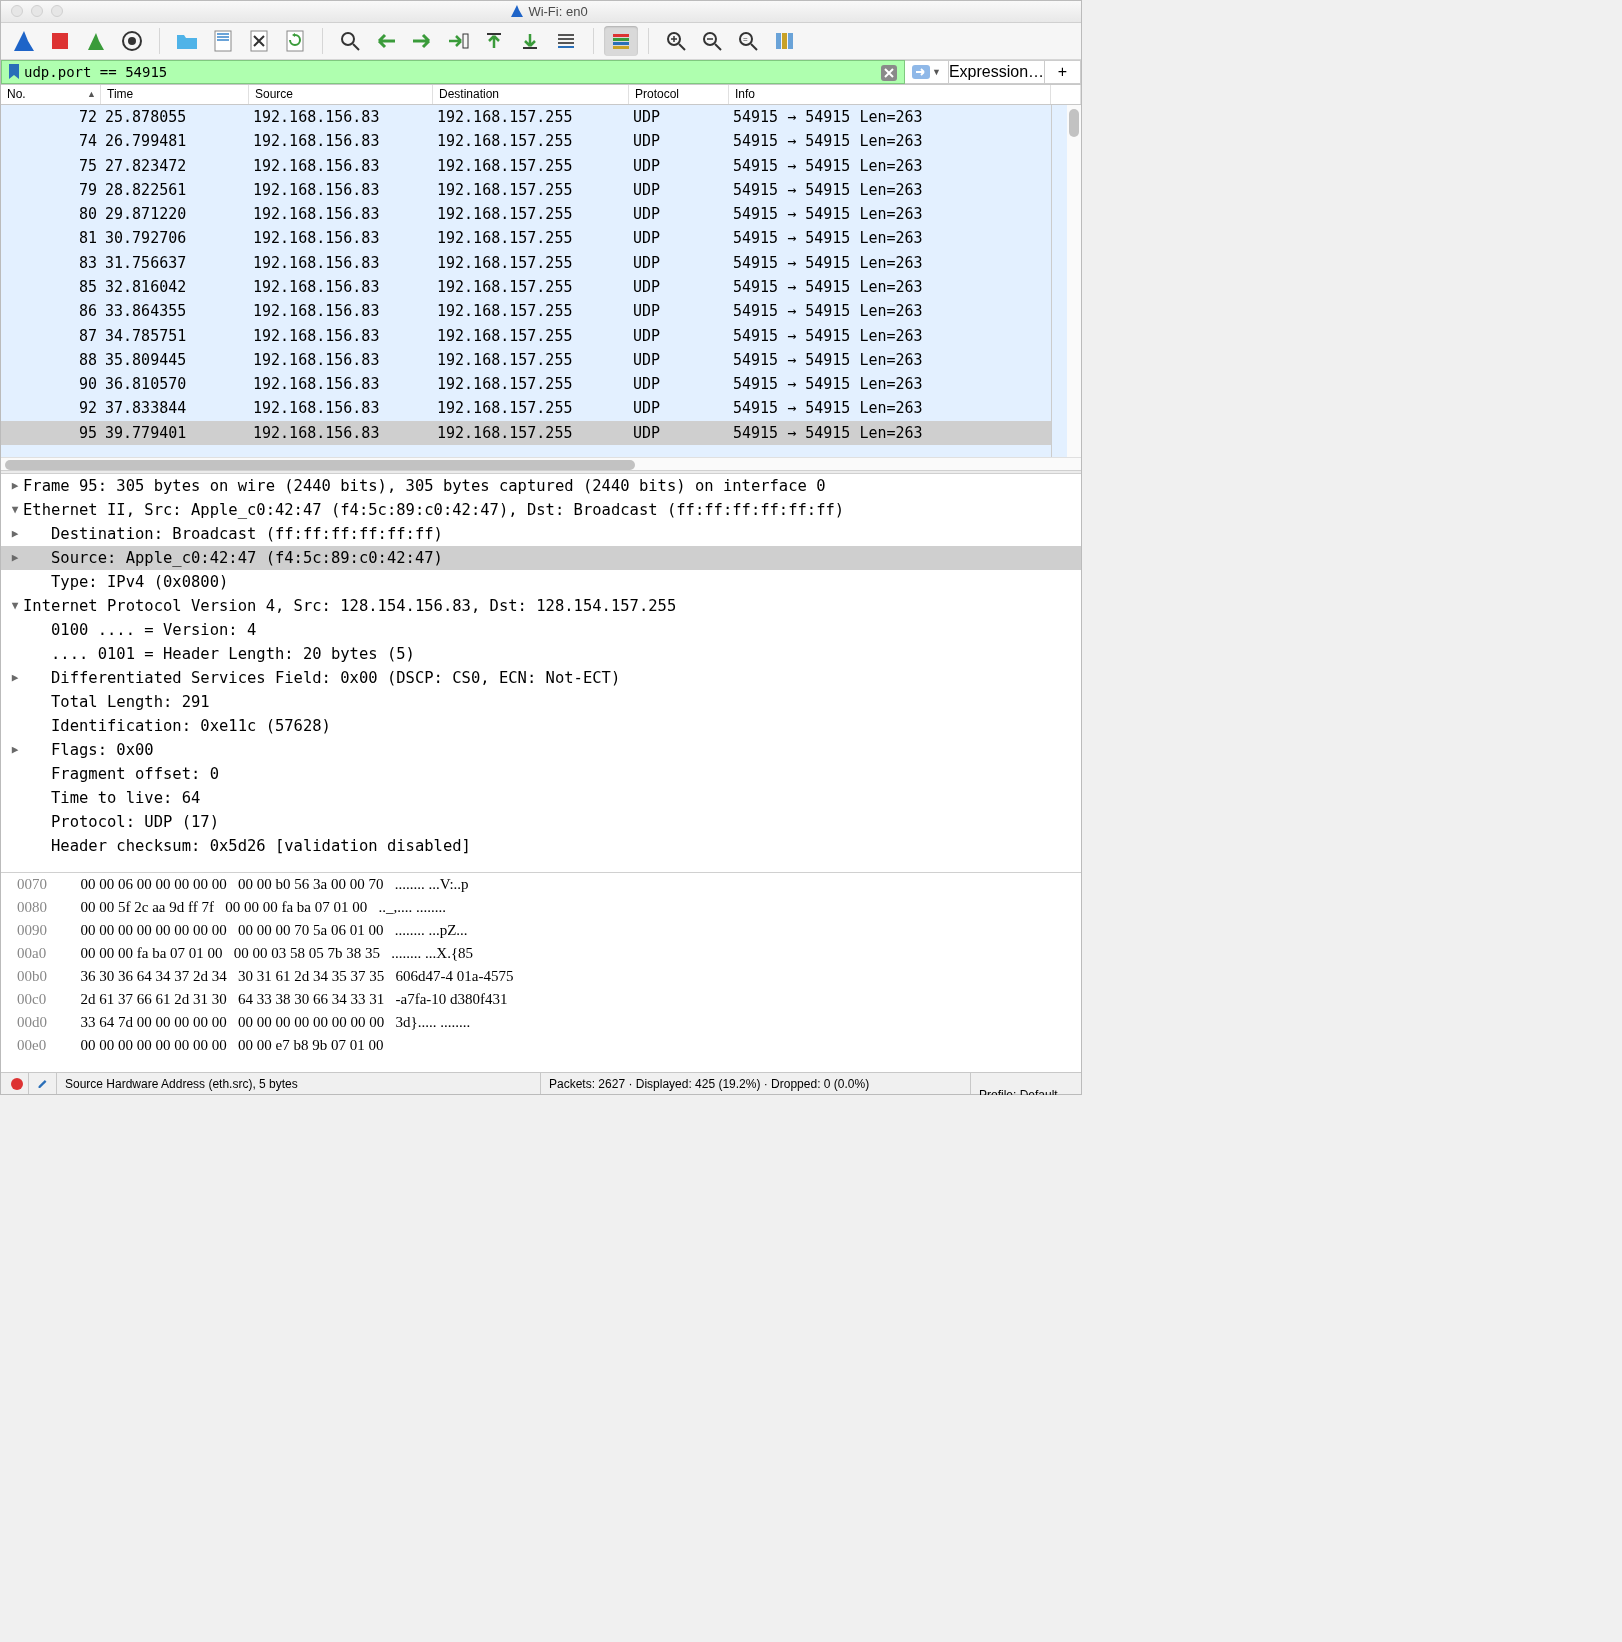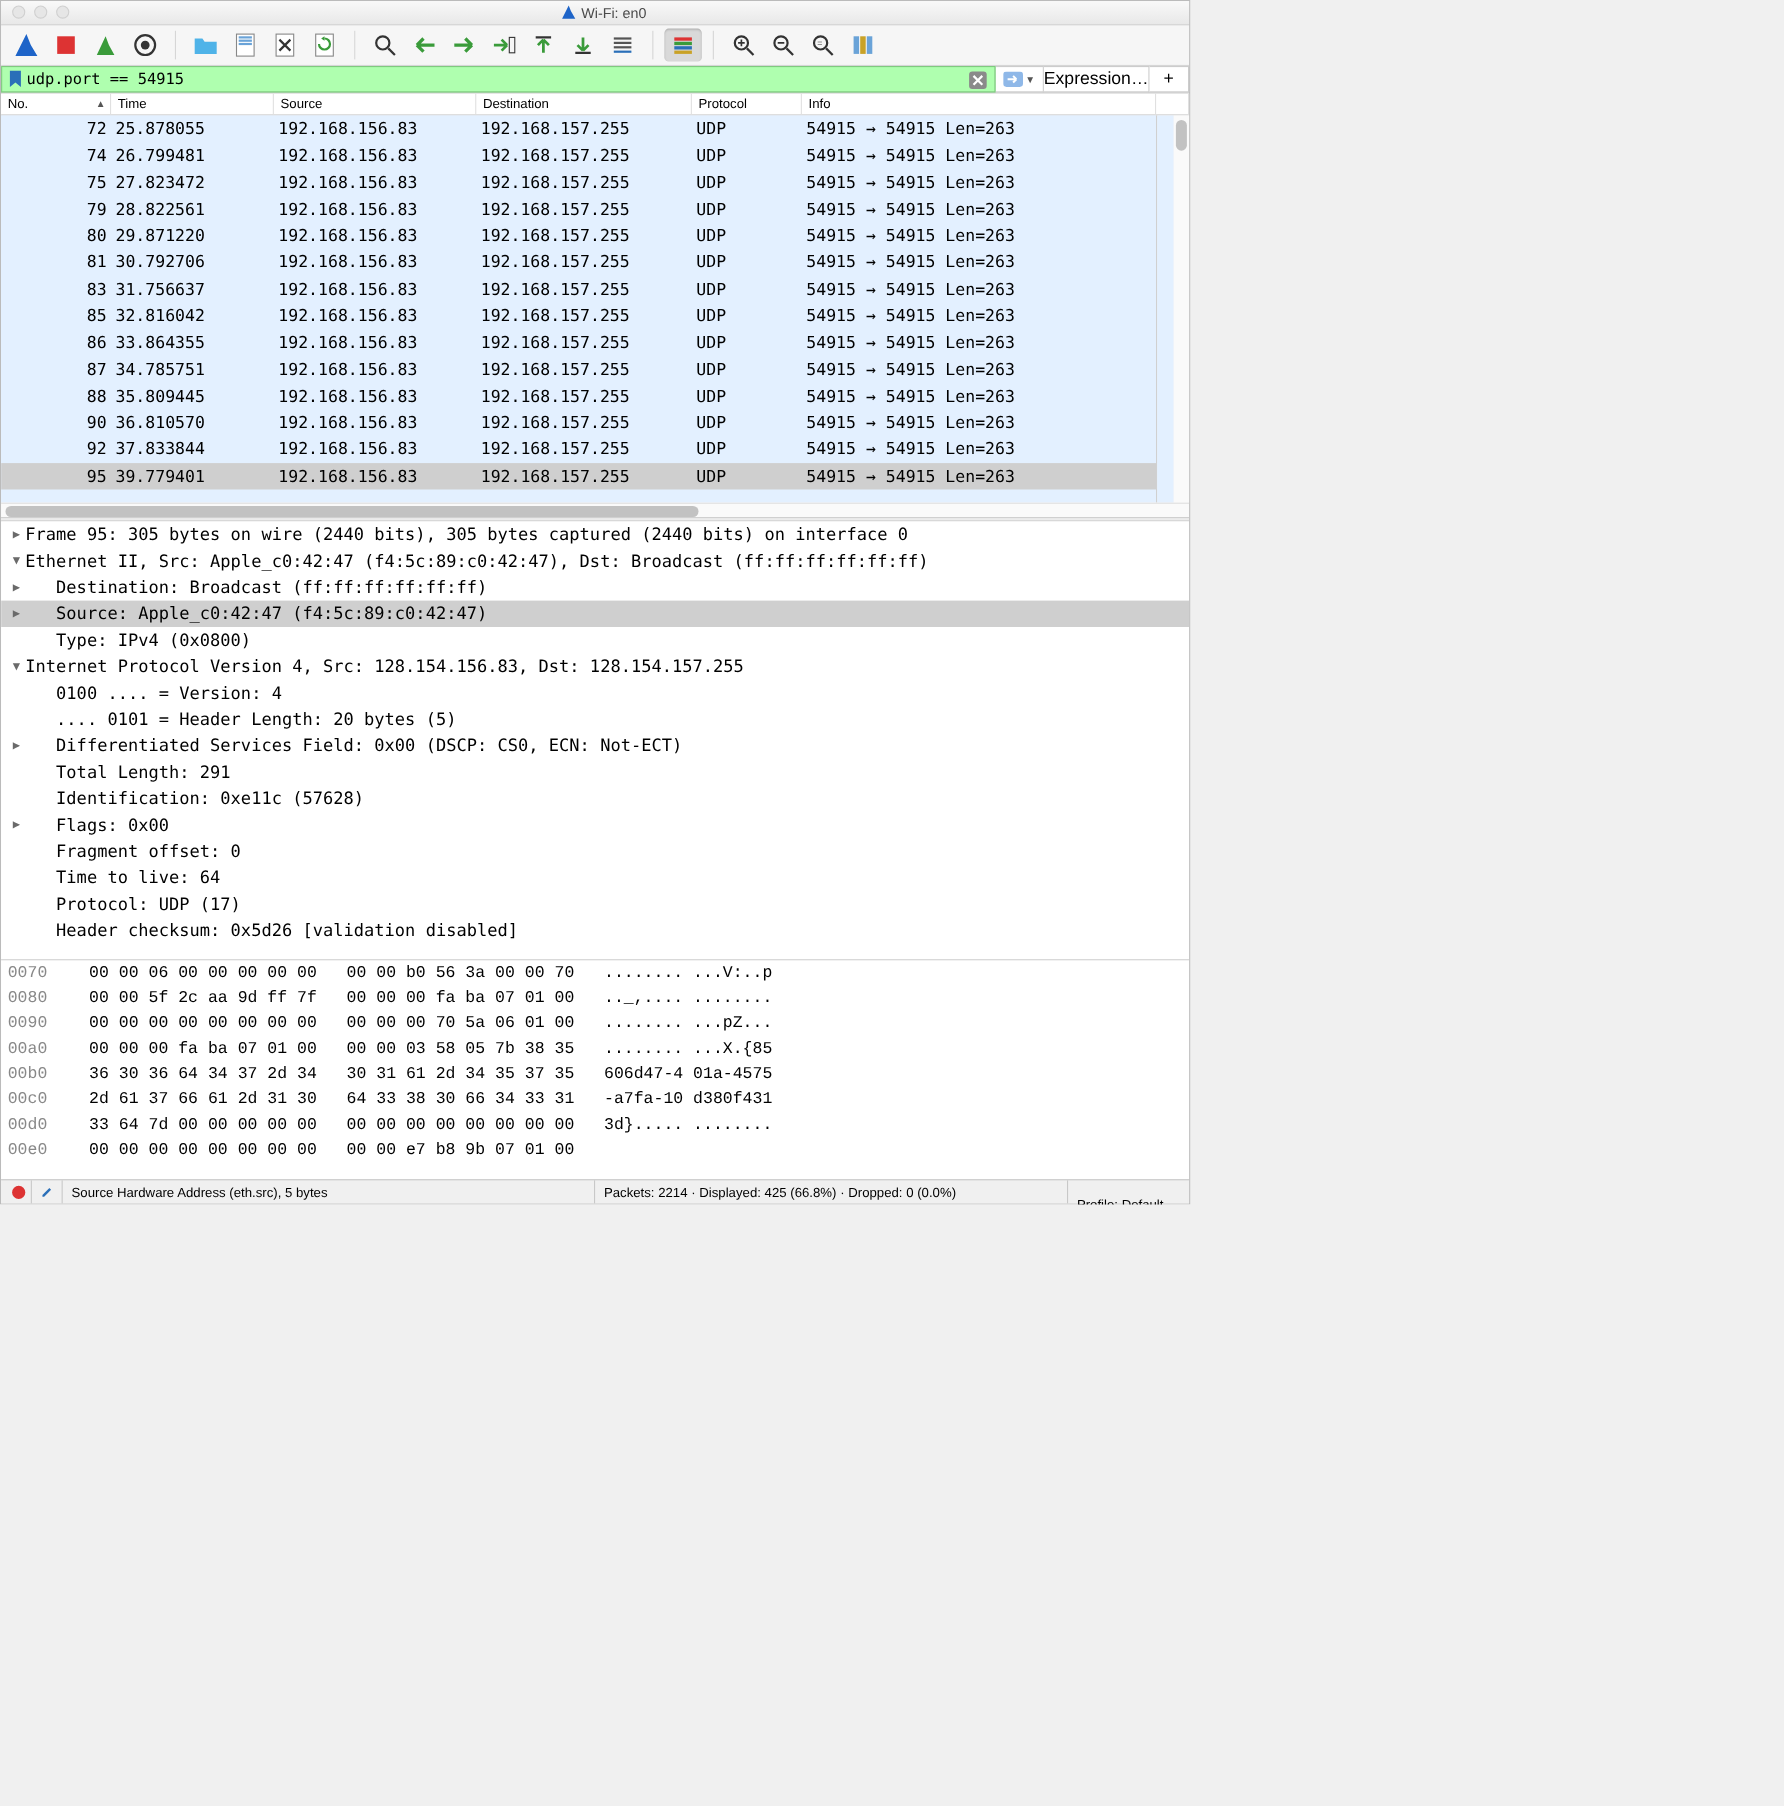--- a/index.html
+++ b/index.html
@@ -35,21 +35,21 @@
   .right-gutter .minimap { position:absolute; top:0; left:0; right:14px; bottom:0; background:#e3f0ff; }
   .right-gutter .sb { position:absolute; top:0; right:0; width:14px; bottom:0; background:#fafafa; }
   .right-gutter .sb-thumb { position:absolute; top:4px; right:2px; width:10px; height:28px; background:#c2c2c2; border-radius:5px; }
   .hscroll { height: 14px; background: #fafafa; border-top:1px solid #e0e0e0; position:relative; }
   .hscroll-thumb { position:absolute; left:4px; top:2px; height:10px; width:630px; background:#c2c2c2; border-radius:5px; }
   .splitter { height: 4px; background: #ececec; border-top:1px solid #d0d0d0; border-bottom:1px solid #d0d0d0; }
   .details { flex: 0 0 auto; height: 398px; overflow: hidden; background: #fff; font-family: Menlo, Consolas, monospace; font-size: 15.5px; line-height: 24px; }
   .dt-row { display: flex; align-items: center; padding-left: 6px; white-space: pre; }
   .dt-row.sel { background: #cfcfcf; }
   .dt-arrow { width: 16px; display:inline-block; color:#6a6a6a; font-size:11px; text-align:center; }
-  .hex { height: 204px; background: #fff; font-family: Liberation Mono, monospace; font-size: 15px; line-height: 23px; overflow:hidden; border-top:1px solid #d0d0d0; }
+  .hex { height: 204px; background: #fff; font-family: Liberation Serif, serif; font-size: 15px; line-height: 23px; overflow:hidden; border-top:1px solid #d0d0d0;padding-left:10px; }
   .hex-row { display:flex; padding-left:6px; white-space: pre; }
   .hex-off { color:#888; width:56px; }
   .statusbar { height: 22px; background: #f0f0f0; border-top:1px solid #c8c8c8; display:flex; align-items:center; font-size:12px; }
   .sb-cell { padding: 0 8px; border-right:1px solid #c8c8c8; height:100%; display:flex; align-items:center; }
   .sb-cell:last-child { border-right:none;margin-top:23px; }
   .red-dot { width:12px; height:12px; border-radius:50%; background:#d33; margin-left:6px; }
   svg { display:block; }
 </style>
 </head>
 <body>
@@ -333,20 +333,20 @@
       </div>
     <div class="sb-cell" style="width:28px;">
         <svg width="14" height="14" viewBox="0 0 14 14">
           <path d="M2 12 L4 12 L12 4 L10 2 L2 10 Z" fill="#2a6fb8"></path>
         </svg>
       </div>
     <div class="sb-cell" style="flex:1">
         <span>Source Hardware Address (eth.src), 5 bytes</span>
       </div>
     <div class="sb-cell" style="width:430px">
-        <span>Packets: 2214 · Displayed: 425 (66.8%) · Dropped: 0 (0.0%)</span>
+        <span>Packets: 2627 · Displayed: 425 (19.2%) · Dropped: 0 (0.0%)</span>
       </div>
     <div class="sb-cell" style="width:110px">
         <span>Profile: Default</span>
       </div>
   </div>
 
 </div>
 
 </body></html>

